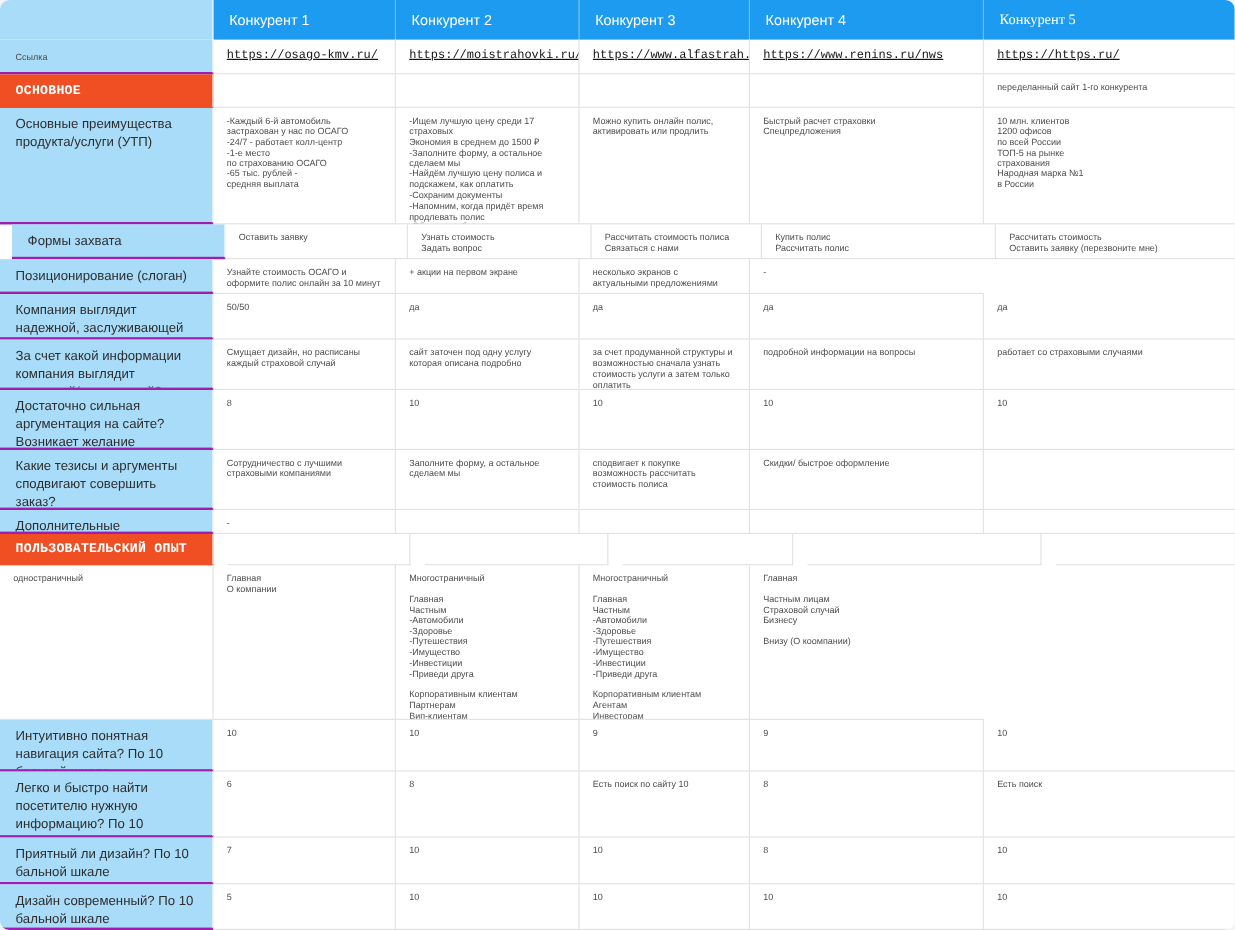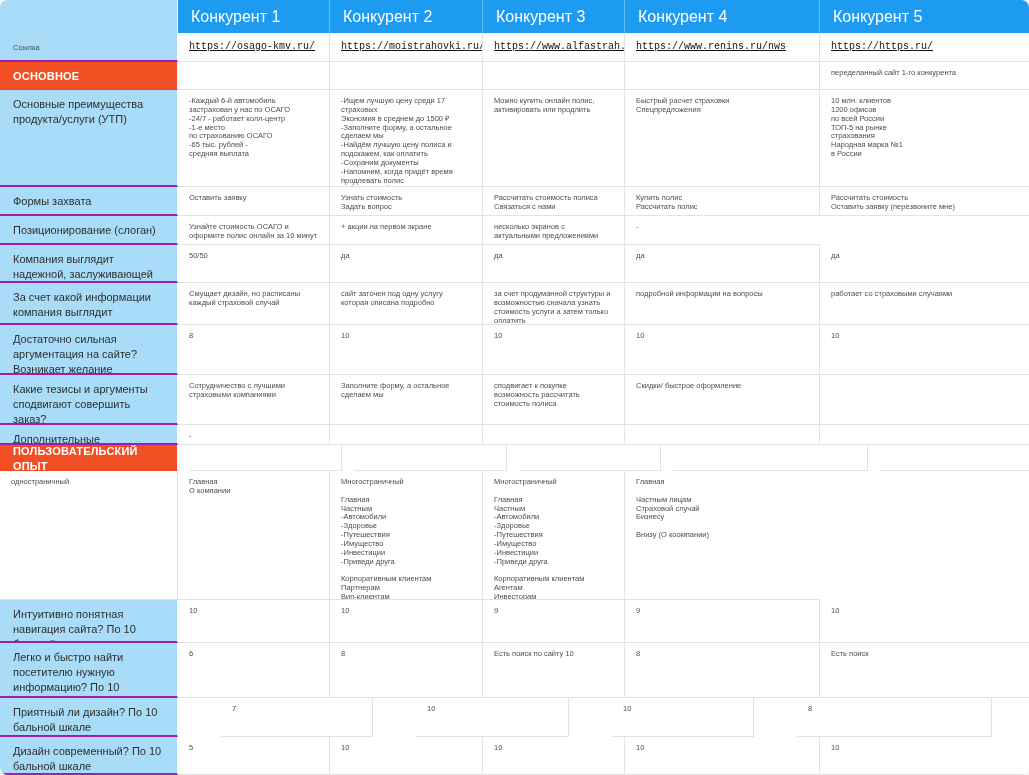--- a/index.html
+++ b/index.html
@@ -11,36 +11,36 @@
   html,body{margin:0;padding:0;background:#f4f4f4;}
   .sheet{
     width:1029px;height:775px;background:#fff;overflow:hidden;
     font-family:"Liberation Sans",sans-serif;border-radius:8px;
     box-sizing:border-box;
   }
   .row{display:grid;grid-template-columns:178px 152px 153px 142px 195px 209px;box-sizing:border-box;}
   .row > div{box-sizing:border-box;overflow:hidden;}
   
   .hcell{
-    background:var(--blue);color:#fff;font-size:16px;font-weight:500;
+    background:var(--blue);color:#fff;font-size:12px;font-weight:500;
     padding:0 13px;display:flex;align-items:center;
     border-right:1px solid rgba(255,255,255,.35);
   }
-  .hcell:last-child{border-right:none;}
+  .hcell:last-child{border-right:none;font-family:Liberation Serif, serif;}
   .corner{background:var(--lblue);border-right:1px solid #fff;}
   
   .label{
     background:var(--lblue);font-size:11px;color:#2e2e2e;line-height:1.35;
     padding:7px 13px 4px 13px;border-bottom:2px solid #a21caf;border-right:1px solid #fff;
     display:flex;align-items:flex-start;
   }
   .label.small{font-size:7.5px;color:#4c4c4c;padding-top:10px;}
   .label.section{
     background:var(--orange);color:#fff;font-weight:700;letter-spacing:.2px;
-    align-items:center;padding-top:4px;padding-bottom:2px;border-bottom:1px solid var(--orange);
+    align-items:center;padding-top:4px;padding-bottom:2px;border-bottom:1px solid var(--orange);font-family:Liberation Mono, monospace;
   }
   
   .cell{
     font-size:7.5px;color:#4e4e4e;line-height:1.18;
     padding:7px 11px 4px 11px;border-right:1px solid var(--bc);border-bottom:1px solid var(--bc);
     white-space:pre-line;word-wrap:break-word;
   }
   .cell:last-child{border-right:none;}
   .linkcell{padding-top:8px;font-family:Liberation Mono, monospace;}
   .linkcell a{
@@ -95,21 +95,21 @@
       <div class="cell">Быстрый расчет страховки
 Спецпредложения</div>
       <div class="cell">10 млн. клиентов
 1200 офисов
 по всей России
 ТОП-5 на рынке
 страхования
 Народная марка №1
 в России</div>
     </div>
-    <div class="row" style="height: 29px;">
+    <div class="row" style="height: 29px; padding-left: 10px;">
       <div class="label">Формы захвата</div>
       <div class="cell">Оставить заявку</div>
       <div class="cell">Узнать стоимость
 Задать вопрос</div>
       <div class="cell">Рассчитать стоимость полиса
 Связаться с нами</div>
       <div class="cell">Купить полис
 Рассчитать полис</div>
       <div class="cell">Рассчитать стоимость
 Оставить заявку (перезвоните мне)</div>
@@ -218,21 +218,21 @@
       <div class="cell">10</div>
     </div>
     <div class="row" style="height: 55px;">
       <div class="label">Легко и быстро найти посетителю нужную информацию? По 10 бальной шкале</div>
       <div class="cell">6</div>
       <div class="cell">8</div>
       <div class="cell">Есть поиск по сайту 10</div>
       <div class="cell">8</div>
       <div class="cell">Есть поиск</div>
     </div>
-    <div class="row" style="height: 39px; gap: 43px;">
+    <div class="row" style="height: 39px;">
       <div class="label">Приятный ли дизайн? По 10 бальной шкале</div>
       <div class="cell">7</div>
       <div class="cell">10</div>
       <div class="cell">10</div>
       <div class="cell">8</div>
       <div class="cell">10</div>
     </div>
     <div class="row" style="height: 38px;">
       <div class="label">Дизайн современный? По 10 бальной шкале</div>
       <div class="cell">5</div>

